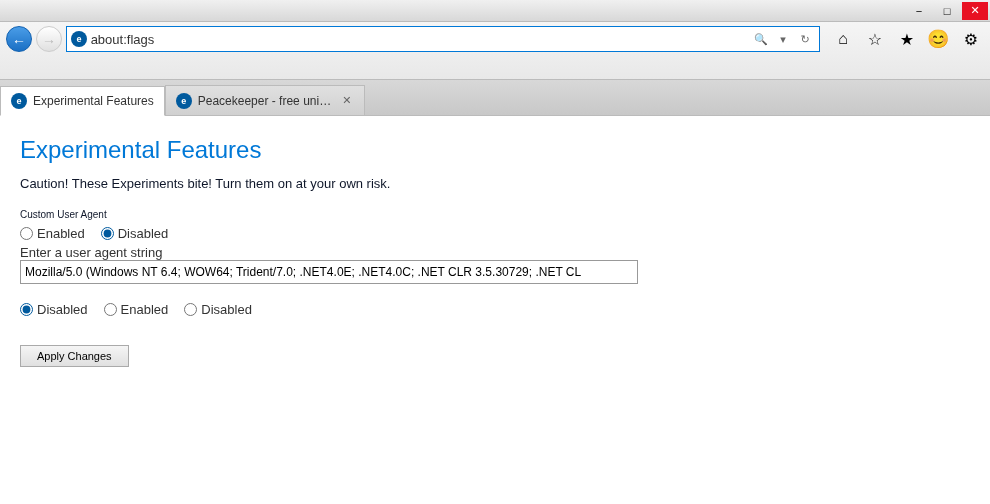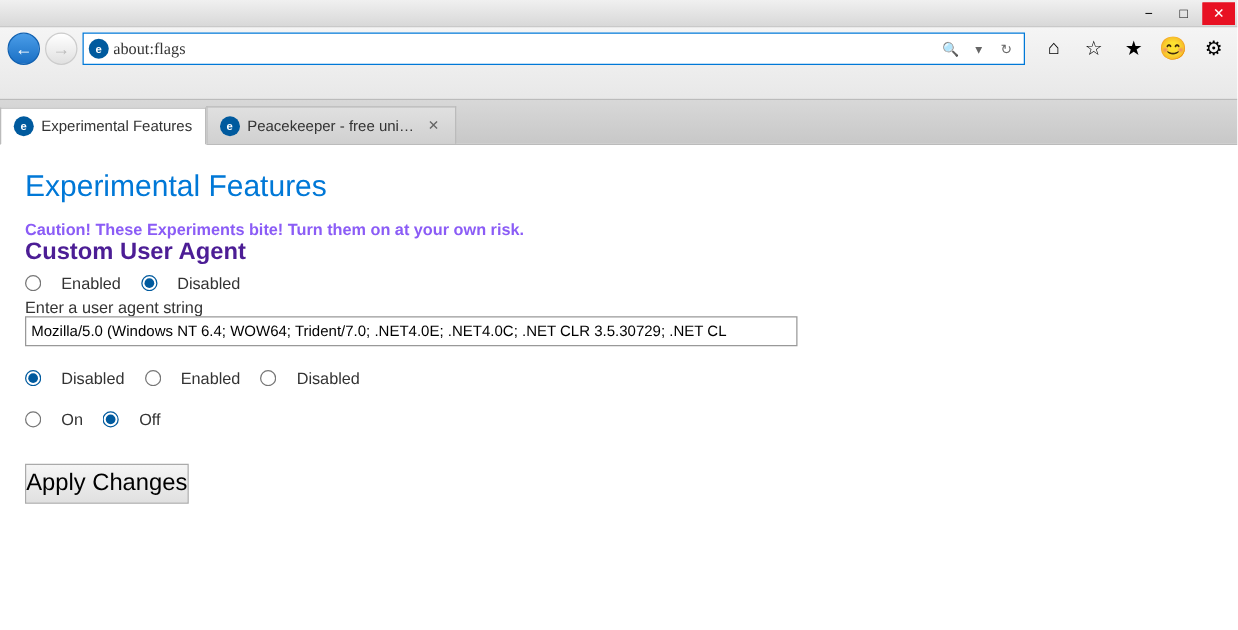--- a/index.html
+++ b/index.html
@@ -67,21 +67,21 @@
       display: flex;
       align-items: center;
       background: #fff;
       padding: 0 4px;
     }
     .address-input {
       flex: 1;
       border: none;
       outline: none;
       font-size: 13px;
-      font-family: Liberation Serif, serif;
+      font-family: Liberation Sans, sans-serif;
       color: #333;
     }
     .address-actions {
       display: flex;
       align-items: center;
       gap: 2px;
     }
     .addr-action-btn {
       width: 20px;
       height: 20px;
@@ -184,52 +184,52 @@
 
     .page-title {
       font-size: 24px;
       color: #0078d7;
       font-weight: 300;
       margin-bottom: 12px;
     }
 
     .caution-text {
       font-size: 13px;
-      color: #8b5cf6;
-      font-weight: bold;
+      color: #0f172a;
+      margin-bottom: 18px;
     }
 
     .feature-section {
       margin-bottom: 18px;
     }
 
     .feature-title {
-      font-size: 19px;
-      font-weight: bold;
-      color: #4c1d95;
+      font-size: 10px;
+      font-weight: normal;
+      color: #0f172a;
       margin-bottom: 6px;
     }
 
     .feature-desc {
       font-size: 13px;
       color: #333;
       margin-bottom: 6px;
     }
 
     .radio-group {
       display: flex;
       align-items: center;
       gap: 16px;
       margin-bottom: 4px;
     }
 
     .radio-label {
       display: flex;
       align-items: center;
-      gap: 16px;
+      gap: 4px;
       font-size: 13px;
       color: #333;
       cursor: pointer;
     }
 
     .radio-input {
       accent-color: #005a9e;
     }
 
     .user-agent-label {
@@ -241,24 +241,24 @@
     .user-agent-input {
       width: 618px;
       height: 24px;
       border: 1px solid #999;
       padding: 2px 4px;
       font-size: 12px;
       font-family: 'Segoe UI', Arial, sans-serif;
     }
 
     .apply-btn {
-      padding: 4px 0;
+      padding: 4px 16px;
       background: linear-gradient(to bottom, #f5f5f5, #e0e0e0);
       border: 1px solid #aaa;
-      font-size: 19px;
+      font-size: 11px;
       cursor: pointer;
       margin-top: 10px;
     }
 
     .smiley {
       font-size: 18px;
     }
   </style>
 </head>
 <body>
@@ -348,27 +348,17 @@
       </label>
       <label class="radio-label">
         <input type="radio" class="radio-input" name="feature1" value="Disabled" style="">
         <span>Disabled</span>
       </label>
     </div>
   </div>
 
   
   <div class="feature-section">
-    <div class="radio-group">
-      <label class="radio-label">
-        <input type="radio" class="radio-input" name="feature2" value="On" style="">
-        <span>On</span>
-      </label>
-      <label class="radio-label">
-        <input type="radio" class="radio-input" name="feature2" value="Off" checked="" style="">
-        <span>Off</span>
-      </label>
-    </div>
   </div>
 
   
   <button class="apply-btn">Apply Changes</button>
 </div>
 
 </body></html>

